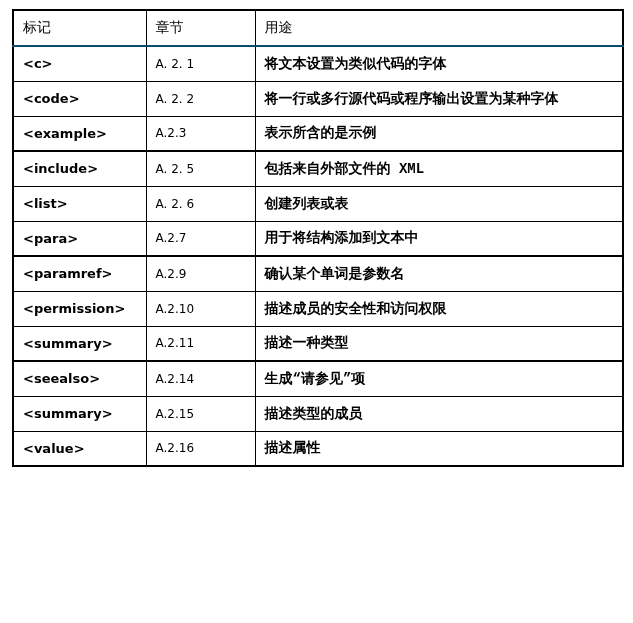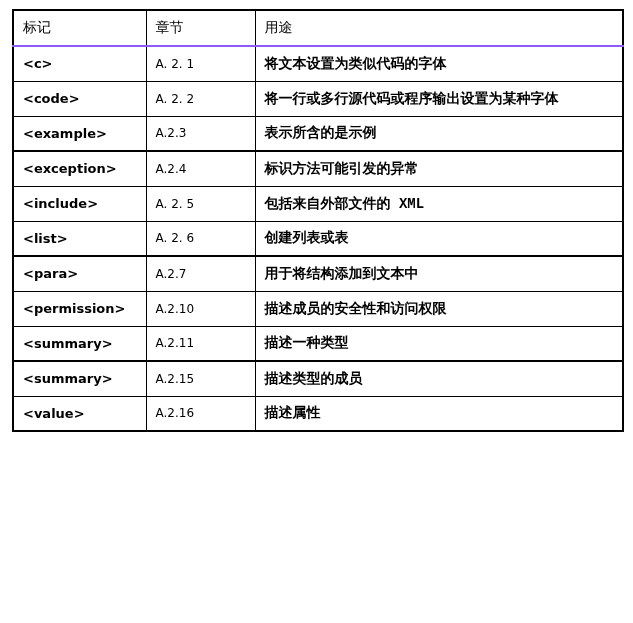--- a/index.html
+++ b/index.html
@@ -33,21 +33,21 @@
   col.col-tag     { width: 133px; }
   col.col-section { width: 109px; }
   col.col-purpose { width: 368px; }
 
   thead th {
     height: 36px;
     font-weight: normal;
     font-size: 14px;
     text-align: left;
   }
-  thead tr { border-bottom: 2px solid #8b5cf6; }
+  thead tr { border-bottom: 2px solid #0c4a6e; }
 
   tbody td { height: 35px; }
 
   td.c-tag {
     font-weight: bold;
     font-size: 13px;
   }
   td.c-sec {
     font-weight: normal;
     font-size: 12px;
@@ -96,60 +96,65 @@
     <td class="c-sec">A. 2. 2</td>
     <td class="c-pur">将一行或多行源代码或程序输出设置为某种字体</td>
   </tr>
 
   <tr>
     <td class="c-tag">&lt;example&gt;</td>
     <td class="c-sec">A.2.3</td>
     <td class="c-pur">表示所含的是示例</td>
   </tr>
 
-  <tr>
-    <td class="c-tag">&lt;exception&gt;</td>
-    <td class="c-sec">A.2.4</td>
-    <td class="c-pur">标识方法可能引发的异常</td>
-  </tr>
 
   <tr>
     <td class="c-tag">&lt;include&gt;</td>
     <td class="c-sec">A. 2. 5</td>
     <td class="c-pur">包括来自外部文件的 XML</td>
   </tr>
 
   <tr>
     <td class="c-tag">&lt;list&gt;</td>
     <td class="c-sec">A. 2. 6</td>
     <td class="c-pur">创建列表或表</td>
   </tr>
 
   <tr>
     <td class="c-tag">&lt;para&gt;</td>
     <td class="c-sec">A.2.7</td>
     <td class="c-pur">用于将结构添加到文本中</td>
   </tr>
 
 
+  <tr>
+    <td class="c-tag">&lt;paramref&gt;</td>
+    <td class="c-sec">A.2.9</td>
+    <td class="c-pur">确认某个单词是参数名</td>
+  </tr>
 
   <tr>
     <td class="c-tag">&lt;permission&gt;</td>
     <td class="c-sec">A.2.10</td>
     <td class="c-pur">描述成员的安全性和访问权限</td>
   </tr>
 
   <tr>
     <td class="c-tag">&lt;summary&gt;</td>
     <td class="c-sec">A.2.11</td>
     <td class="c-pur">描述一种类型</td>
   </tr>
 
 
 
+  <tr>
+    <td class="c-tag">&lt;seealso&gt;</td>
+    <td class="c-sec">A.2.14</td>
+    <td class="c-pur">生成“请参见”项</td>
+  </tr>
 
   <tr>
     <td class="c-tag">&lt;summary&gt;</td>
     <td class="c-sec">A.2.15</td>
     <td class="c-pur">描述类型的成员</td>
   </tr>
 
   <tr>
     <td class="c-tag">&lt;value&gt;</td>
     <td class="c-sec">A.2.16</td>

